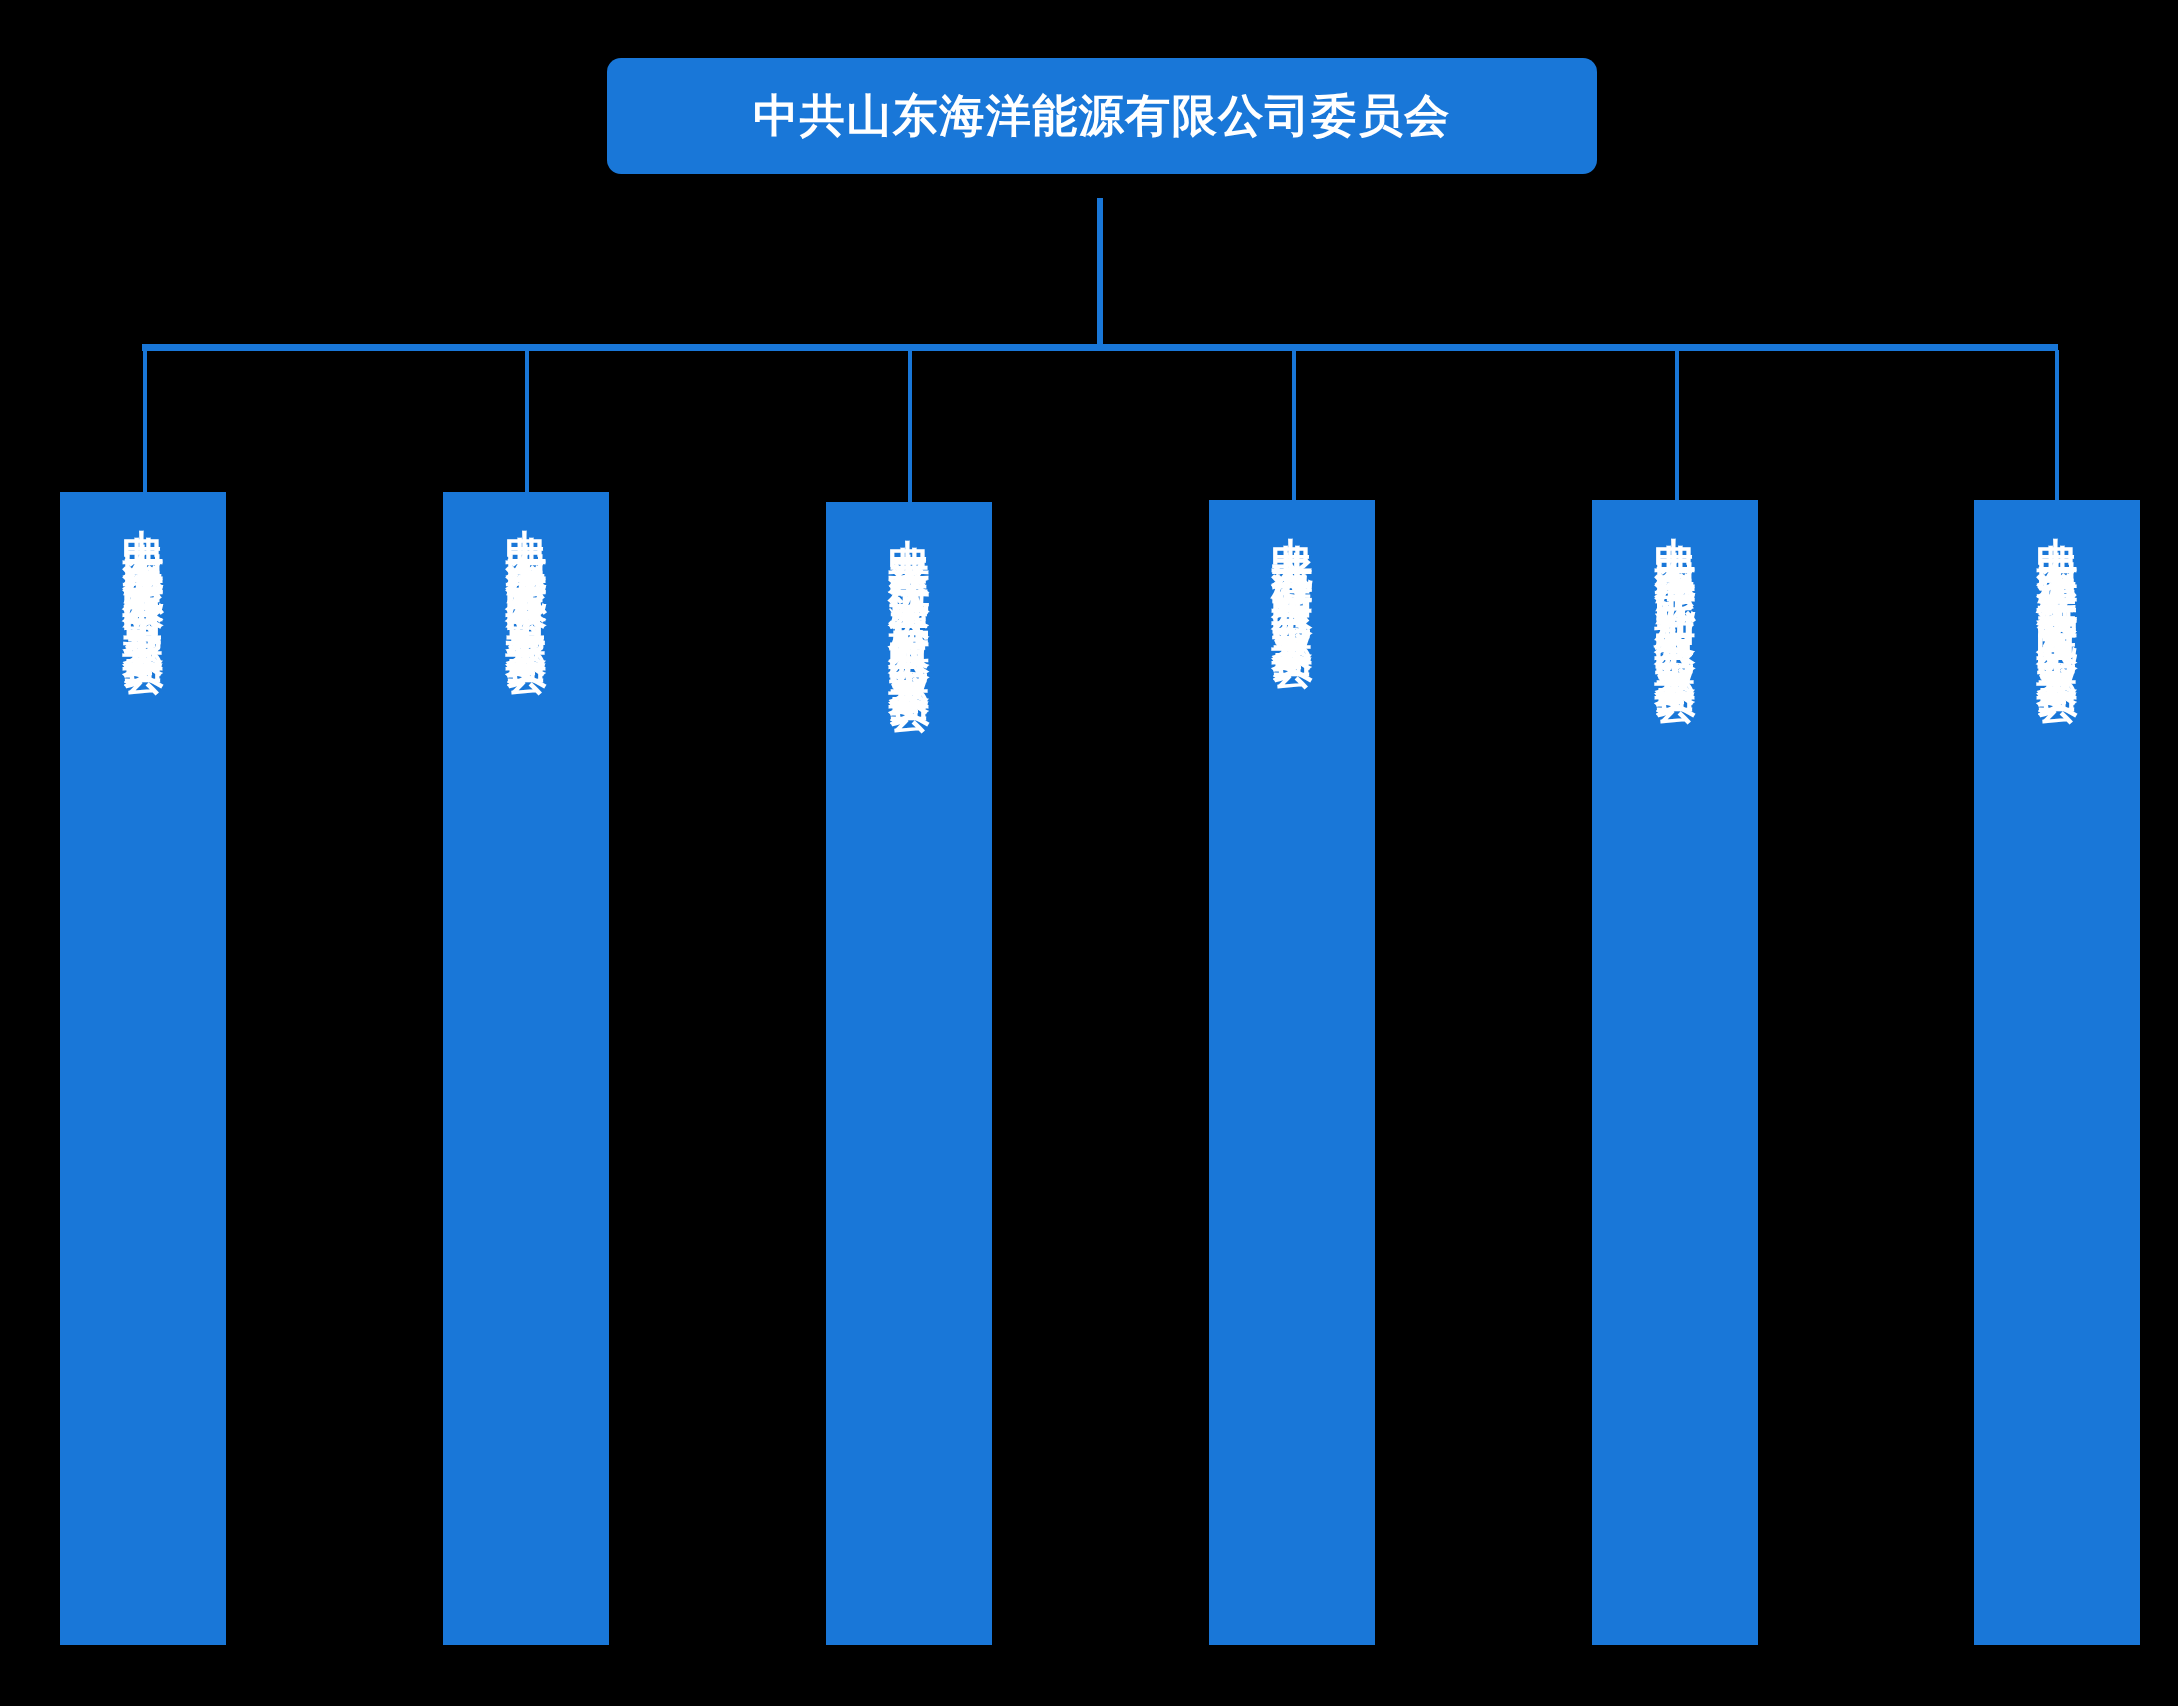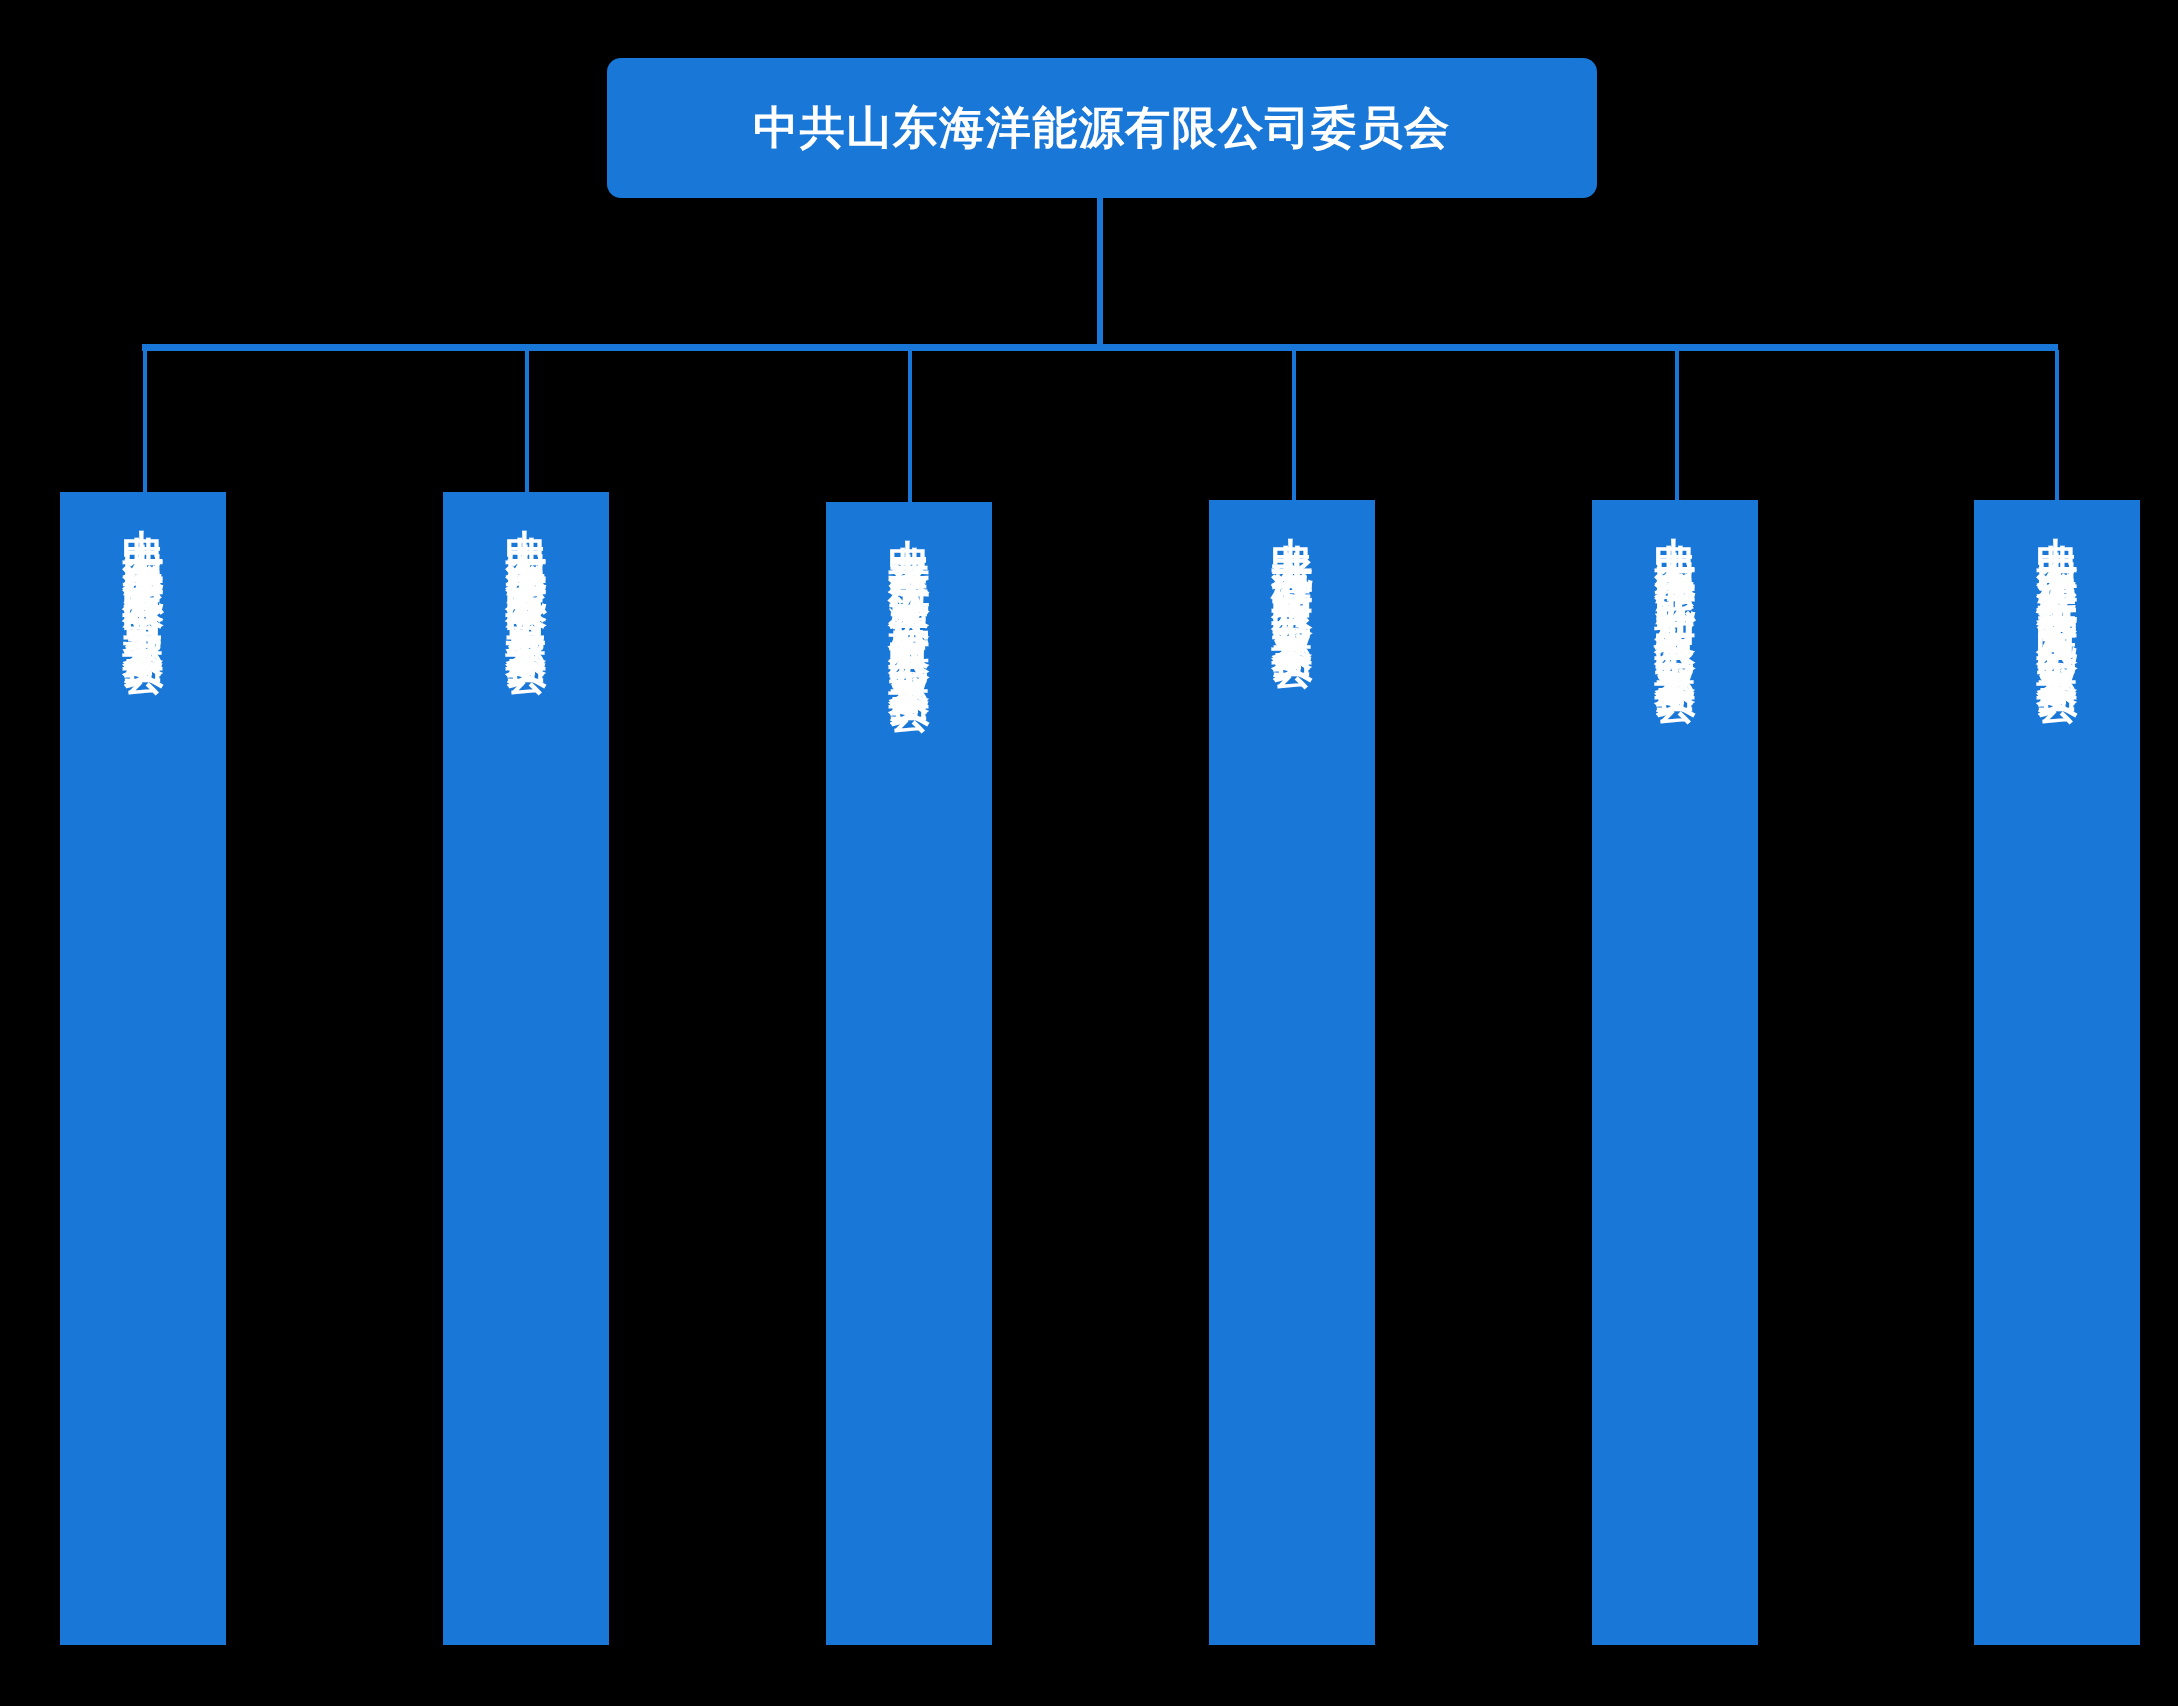--- a/index.html
+++ b/index.html
@@ -21,21 +21,21 @@
     height: 1706px;
     background: #000000;
   }
 
   
   .root-node {
     position: absolute;
     left: 607px;
     top: 58px;
     width: 990px;
-    height: 140px;
+    height: 116px;
     background: #1977D8;
     border-radius: 14px;
     display: flex;
     align-items: center;
     justify-content: center;
   }
 
   .root-node-label {
     color: #FFFFFF;
     font-size: 45px;

